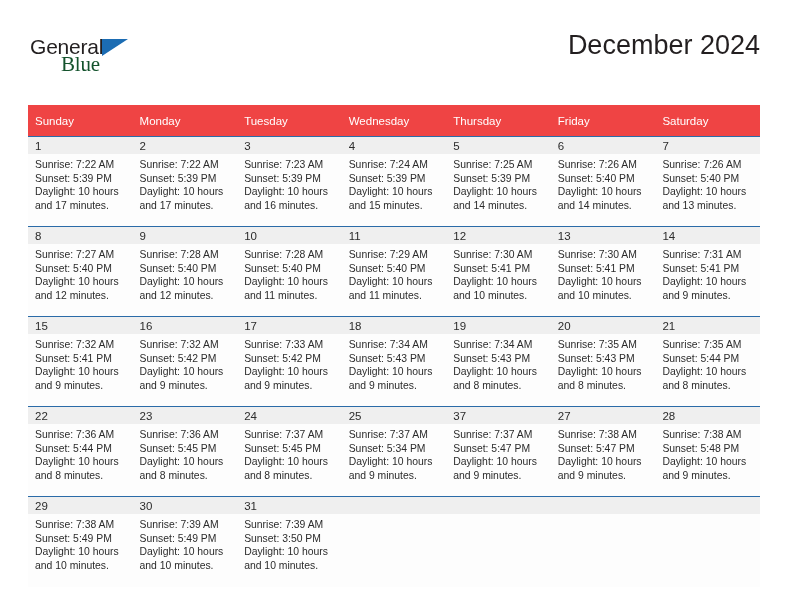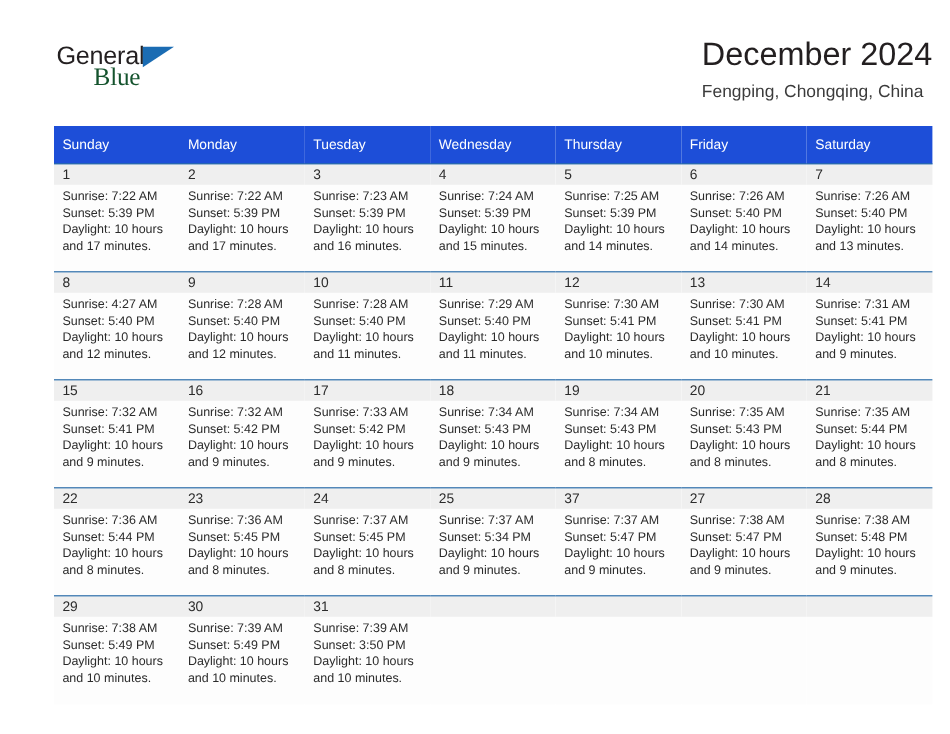--- a/index.html
+++ b/index.html
@@ -11,21 +11,20 @@
     width: 792px;
     height: 612px;
     font-family: "Liberation Sans", sans-serif;
     overflow: hidden;
   }
   .page {
     position: relative;
     width: 648px;
     height: 612px;
     box-sizing: border-box;
-    margin-left: 17px;
   }
 
   
   .top-bar {
     position: absolute;
     left: 28px;
     top: 30px;
     width: 732px;
     height: 68px;
   }
@@ -91,21 +90,21 @@
     position: absolute;
     left: 28px;
     top: 105px;
     width: 732px;
     border-collapse: collapse;
     table-layout: fixed;
   }
   .calendar col { width: 104.57px; }
 
   .calendar thead th {
-    background: #1d4ed8;
+    background: #ef4444;
     color: #ffffff;
     font-size: 11.5px;
     font-weight: normal;
     text-align: left;
     padding: 5px 0 5px 7px;
     height: 21px;
     vertical-align: middle;
     border: none;
   }
 
@@ -144,21 +143,20 @@
   <div class="top-bar">
 
     <div class="logo">
       <span class="logo-general">General</span>
       <span class="logo-tri"></span>
       <span class="logo-blue">Blue</span>
     </div>
 
     <div class="title-block">
       <div class="cal-title">December 2024</div>
-      <div class="cal-subtitle">Fengping, Chongqing, China</div>
     </div>
 
   </div>
 
   <table class="calendar">
     <colgroup>
       <col>
         <col>
         <col>
         <col>
@@ -242,21 +240,21 @@
             <div>Daylight: 10 hours</div>
             <div>and 13 minutes.</div>
           </div>
         </td>
       </tr>
 
       <tr class="week-row">
         <td>
           <div class="daynum-strip">8</div>
           <div class="cell-body">
-            <div>Sunrise: 4:27 AM</div>
+            <div>Sunrise: 7:27 AM</div>
             <div>Sunset: 5:40 PM</div>
             <div>Daylight: 10 hours</div>
             <div>and 12 minutes.</div>
           </div>
         </td>
         <td>
           <div class="daynum-strip">9</div>
           <div class="cell-body">
             <div>Sunrise: 7:28 AM</div>
             <div>Sunset: 5:40 PM</div>

